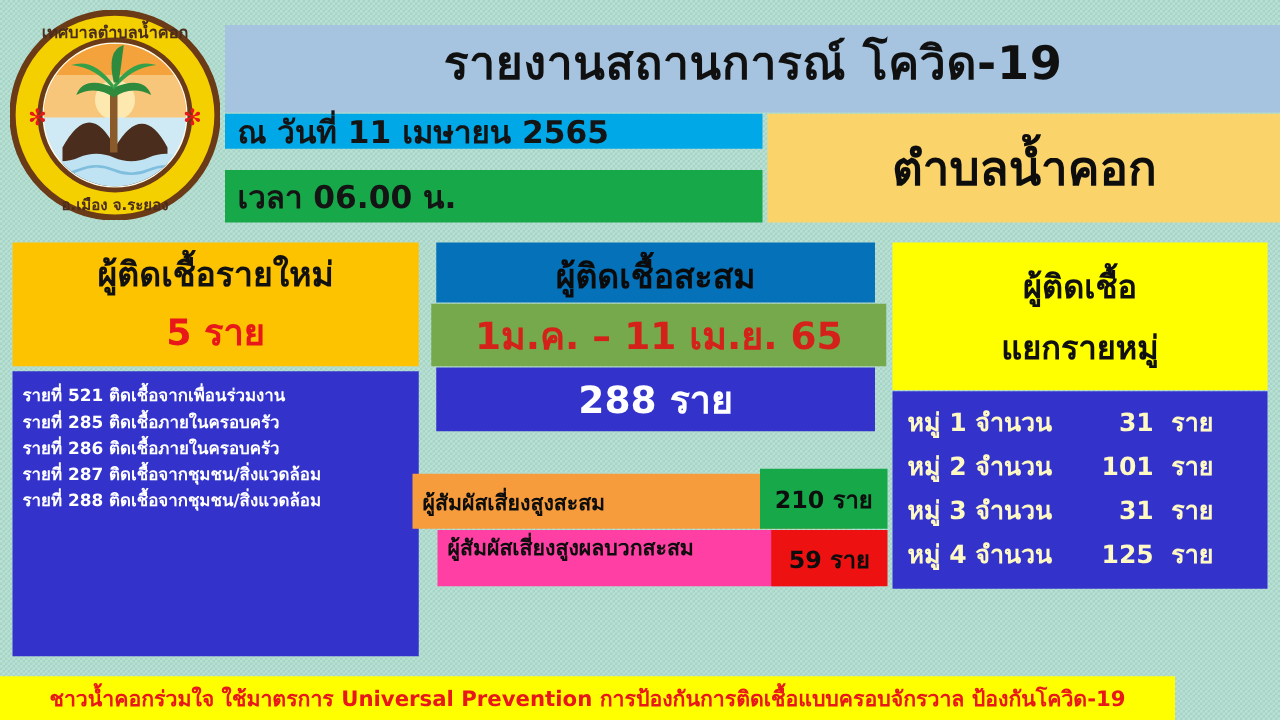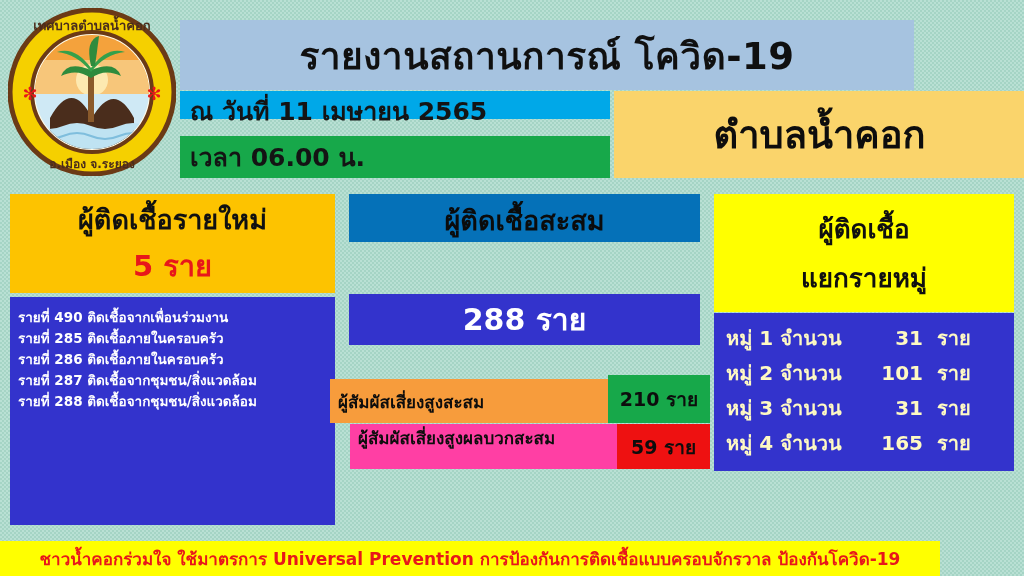--- a/index.html
+++ b/index.html
@@ -33,36 +33,36 @@
   
   #logo {
     left: 8px; top: 8px;
     width: 168px; height: 168px;
   }
   #logo svg { display: block; }
 
   
   #title-bar {
     left: 180px; top: 20px;
-    width: 734px; height: 70px;
+    width: 845px; height: 70px;
     background: #a6c3e0;
-    display: flex; align-items: center; justify-content: center;
+    display: flex; justify-content: center;
   }
   #title-bar .t {
     font-size: 37px;
     font-weight: 700;
     color: #101010;
     letter-spacing: 0.5px;
     white-space: nowrap;
   }
   #date-bar {
     left: 180px; top: 91px;
     width: 430px; height: 28px;
     background: #00a8e8;
-    display: flex; 
+    display: flex; align-items: center;
   }
   #date-bar .t {
     font-size: 25px; font-weight: 700; color: #141414;
     padding-left: 10px; white-space: nowrap;
   }
   #time-bar {
     left: 180px; top: 136px;
     width: 430px; height: 42px;
     background: #17a84a;
     display: flex; align-items: center;
@@ -283,31 +283,34 @@
   <div class="abs" id="subdistrict">
     <span class="t">ตำบลน้ำคอก</span>
   </div>
 
   <div class="abs" id="newcase-head">
     <span class="lbl">ผู้ติดเชื้อรายใหม่</span>
     <span class="val">5 ราย</span>
   </div>
 
   <div class="abs" id="caselist">
-    <div class="row">รายที่ 490 ติดเชื้อจากเพื่อนร่วมงาน</div>
+    <div class="row">รายที่ 521 ติดเชื้อจากเพื่อนร่วมงาน</div>
     <div class="row">รายที่ 285 ติดเชื้อภายในครอบครัว</div>
     <div class="row">รายที่ 286 ติดเชื้อภายในครอบครัว</div>
     <div class="row">รายที่ 287 ติดเชื้อจากชุมชน/สิ่งแวดล้อม</div>
     <div class="row">รายที่ 288 ติดเชื้อจากชุมชน/สิ่งแวดล้อม</div>
   </div>
 
   <div class="abs" id="cum-head">
     <span class="t">ผู้ติดเชื้อสะสม</span>
   </div>
 
+  <div class="abs" id="cum-range">
+    <span class="t">1ม.ค. – 11 เม.ย. 65</span>
+  </div>
 
   <div class="abs" id="cum-total">
     <span class="t">288 ราย</span>
   </div>
 
   <div class="abs" id="contact-hi">
     <span class="lbl">ผู้สัมผัสเสี่ยงสูงสะสม</span>
   </div>
   <div class="abs" id="contact-hi-val">
     <span class="t">210 ราย</span>
@@ -336,21 +339,21 @@
       <span class="vnum">101</span>
       <span class="vunit">ราย</span>
     </div>
     <div class="vrow">
       <span class="vname">หมู่ 3 จำนวน</span>
       <span class="vnum">31</span>
       <span class="vunit">ราย</span>
     </div>
     <div class="vrow">
       <span class="vname">หมู่ 4 จำนวน</span>
-      <span class="vnum">165</span>
+      <span class="vnum">125</span>
       <span class="vunit">ราย</span>
     </div>
   </div>
 
 
   <div class="abs" id="footer">
     <span class="t">ชาวน้ำคอกร่วมใจ ใช้มาตรการ Universal Prevention การป้องกันการติดเชื้อแบบครอบจักรวาล ป้องกันโควิด-19</span>
   </div>
 
 </div>

